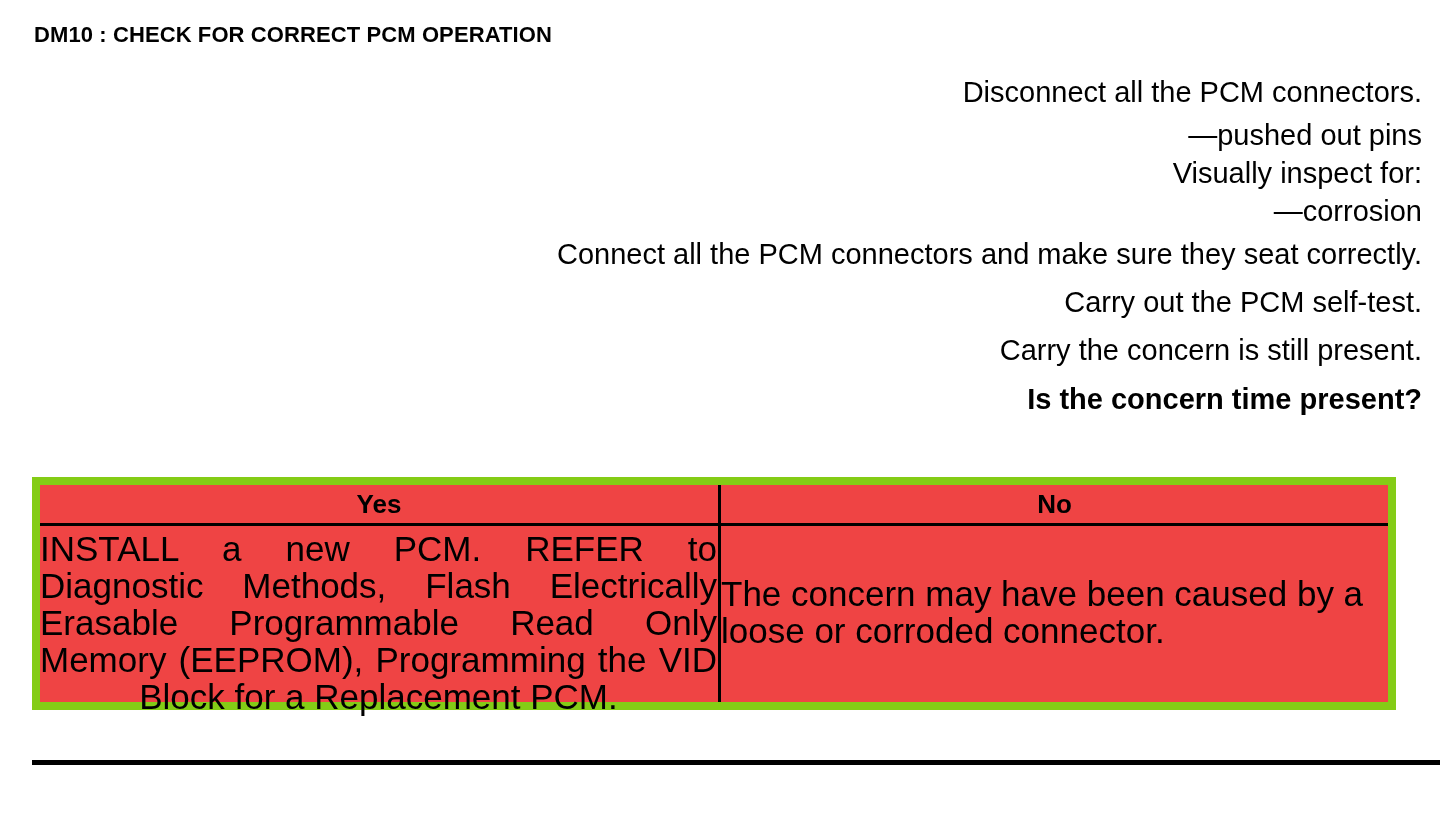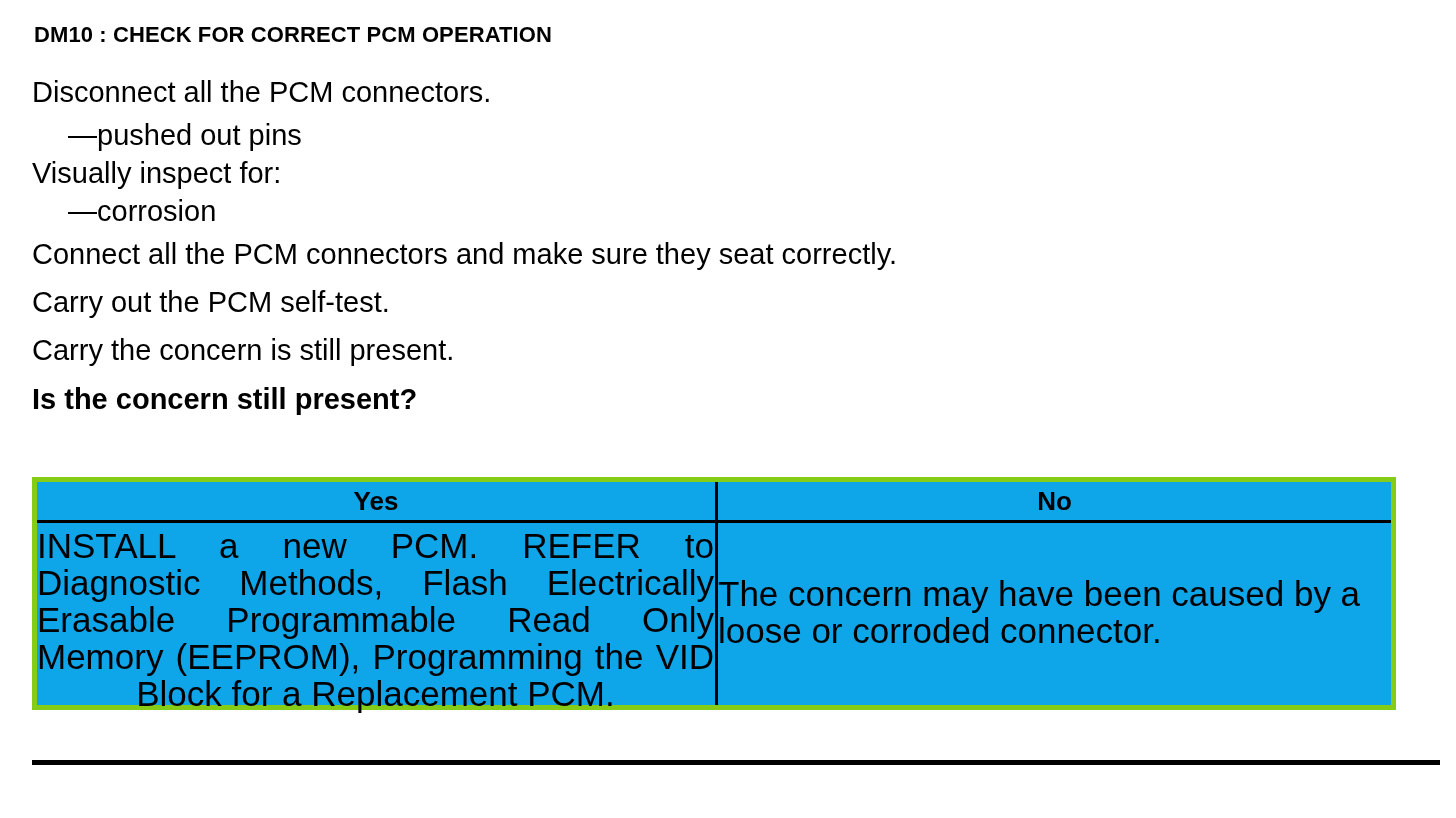--- a/index.html
+++ b/index.html
@@ -38,20 +38,21 @@
   .steps {
     position: absolute;
     left: 32px;
     top: 68px;
     width: 1390px;
   }
   .step-line {
     font-size: 29px;
     line-height: 48px;
     white-space: nowrap;
+    text-align: right;
   }
   .step-line.tight {
     line-height: 38px;
   }
   .step-line.dash {
     padding-left: 36px;
     line-height: 38px;
   }
   .step-line.bold {
     font-weight: bold;
@@ -59,22 +60,22 @@
   }
 
   
   .decision-table {
     position: absolute;
     left: 32px;
     top: 477px;
     width: 1364px;
     height: 233px;
     box-sizing: border-box;
-    border: 5px solid #84cc16;
-    background: #0ea5e9;
+    border: 8px solid #84cc16;
+    background: #ef4444;
   }
   .table-inner {
     position: relative;
     width: 100%;
     height: 100%;
   }
 
   .thead {
     position: absolute;
     left: 0;
@@ -158,21 +159,21 @@
   <div class="doc-title">DM10 : CHECK FOR CORRECT PCM OPERATION</div>
 
   <div class="steps">
     <div class="step-line">Disconnect all the PCM connectors.</div>
     <div class="step-line dash">—pushed out pins</div>
     <div class="step-line tight">Visually inspect for:</div>
     <div class="step-line dash">—corrosion</div>
     <div class="step-line">Connect all the PCM connectors and make sure they seat correctly.</div>
     <div class="step-line">Carry out the PCM self-test.</div>
     <div class="step-line">Carry the concern is still present.</div>
-    <div class="step-line bold">Is the concern still present?</div>
+    <div class="step-line bold">Is the concern time present?</div>
   </div>
 
   <div class="decision-table">
     <div class="table-inner">
 
       <div class="thead">
         <div class="th th-yes">Yes</div>
         <div class="th th-no">No</div>
       </div>
 

